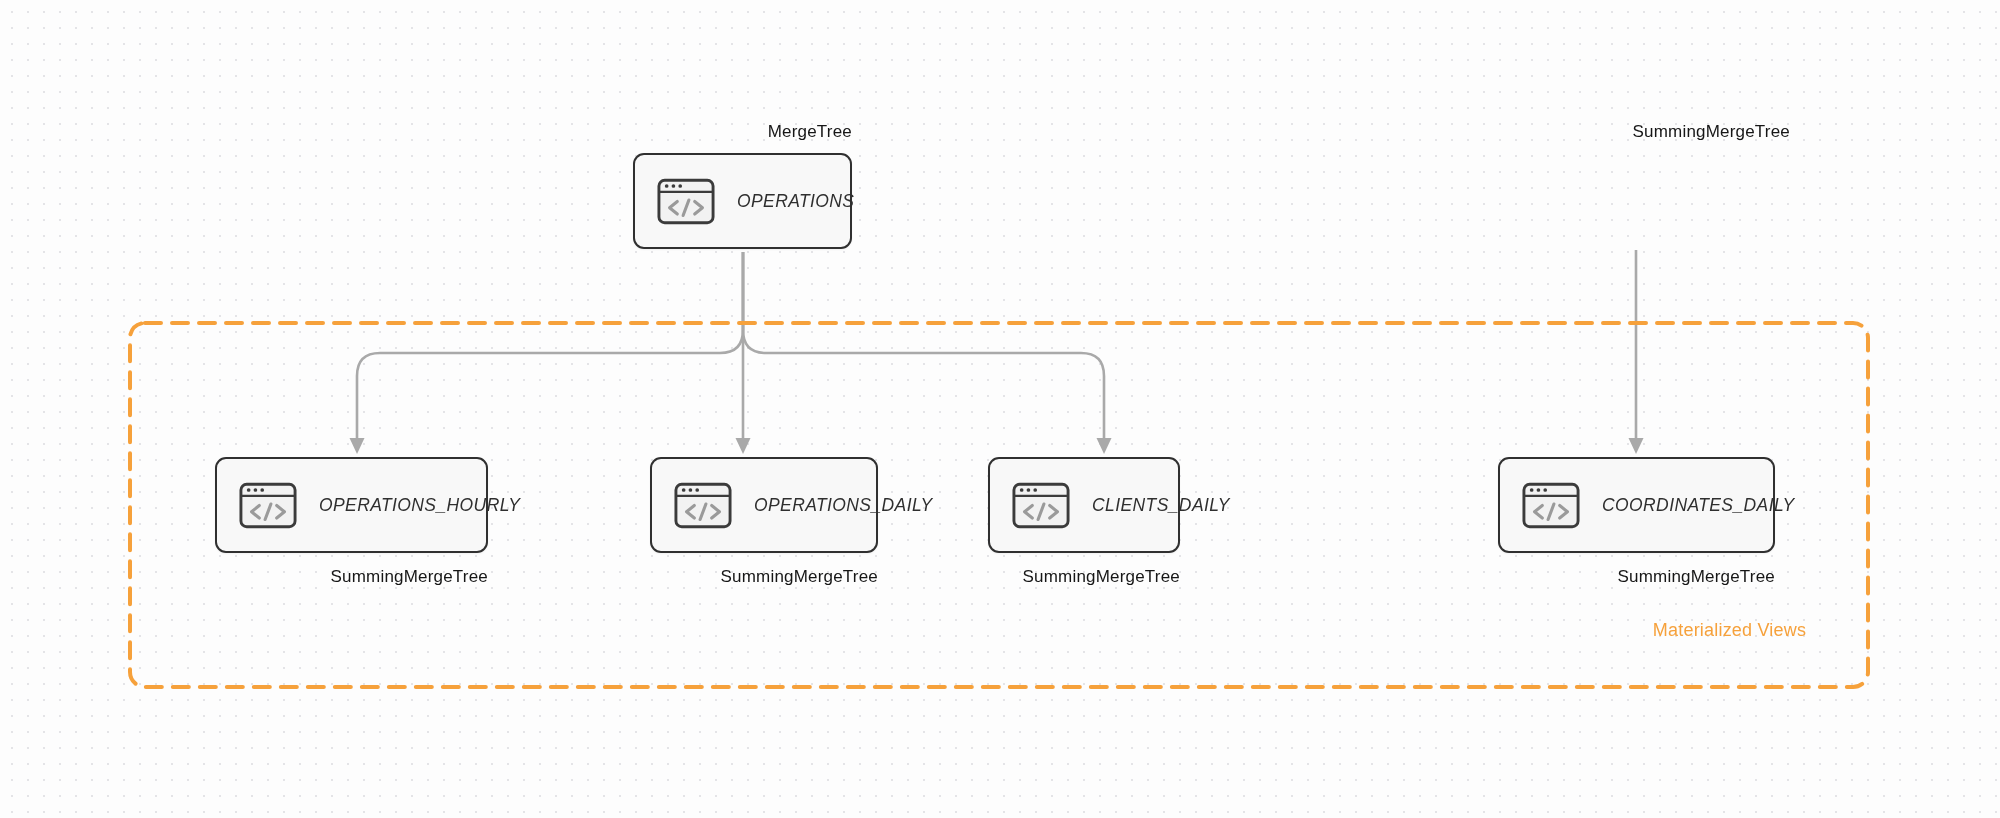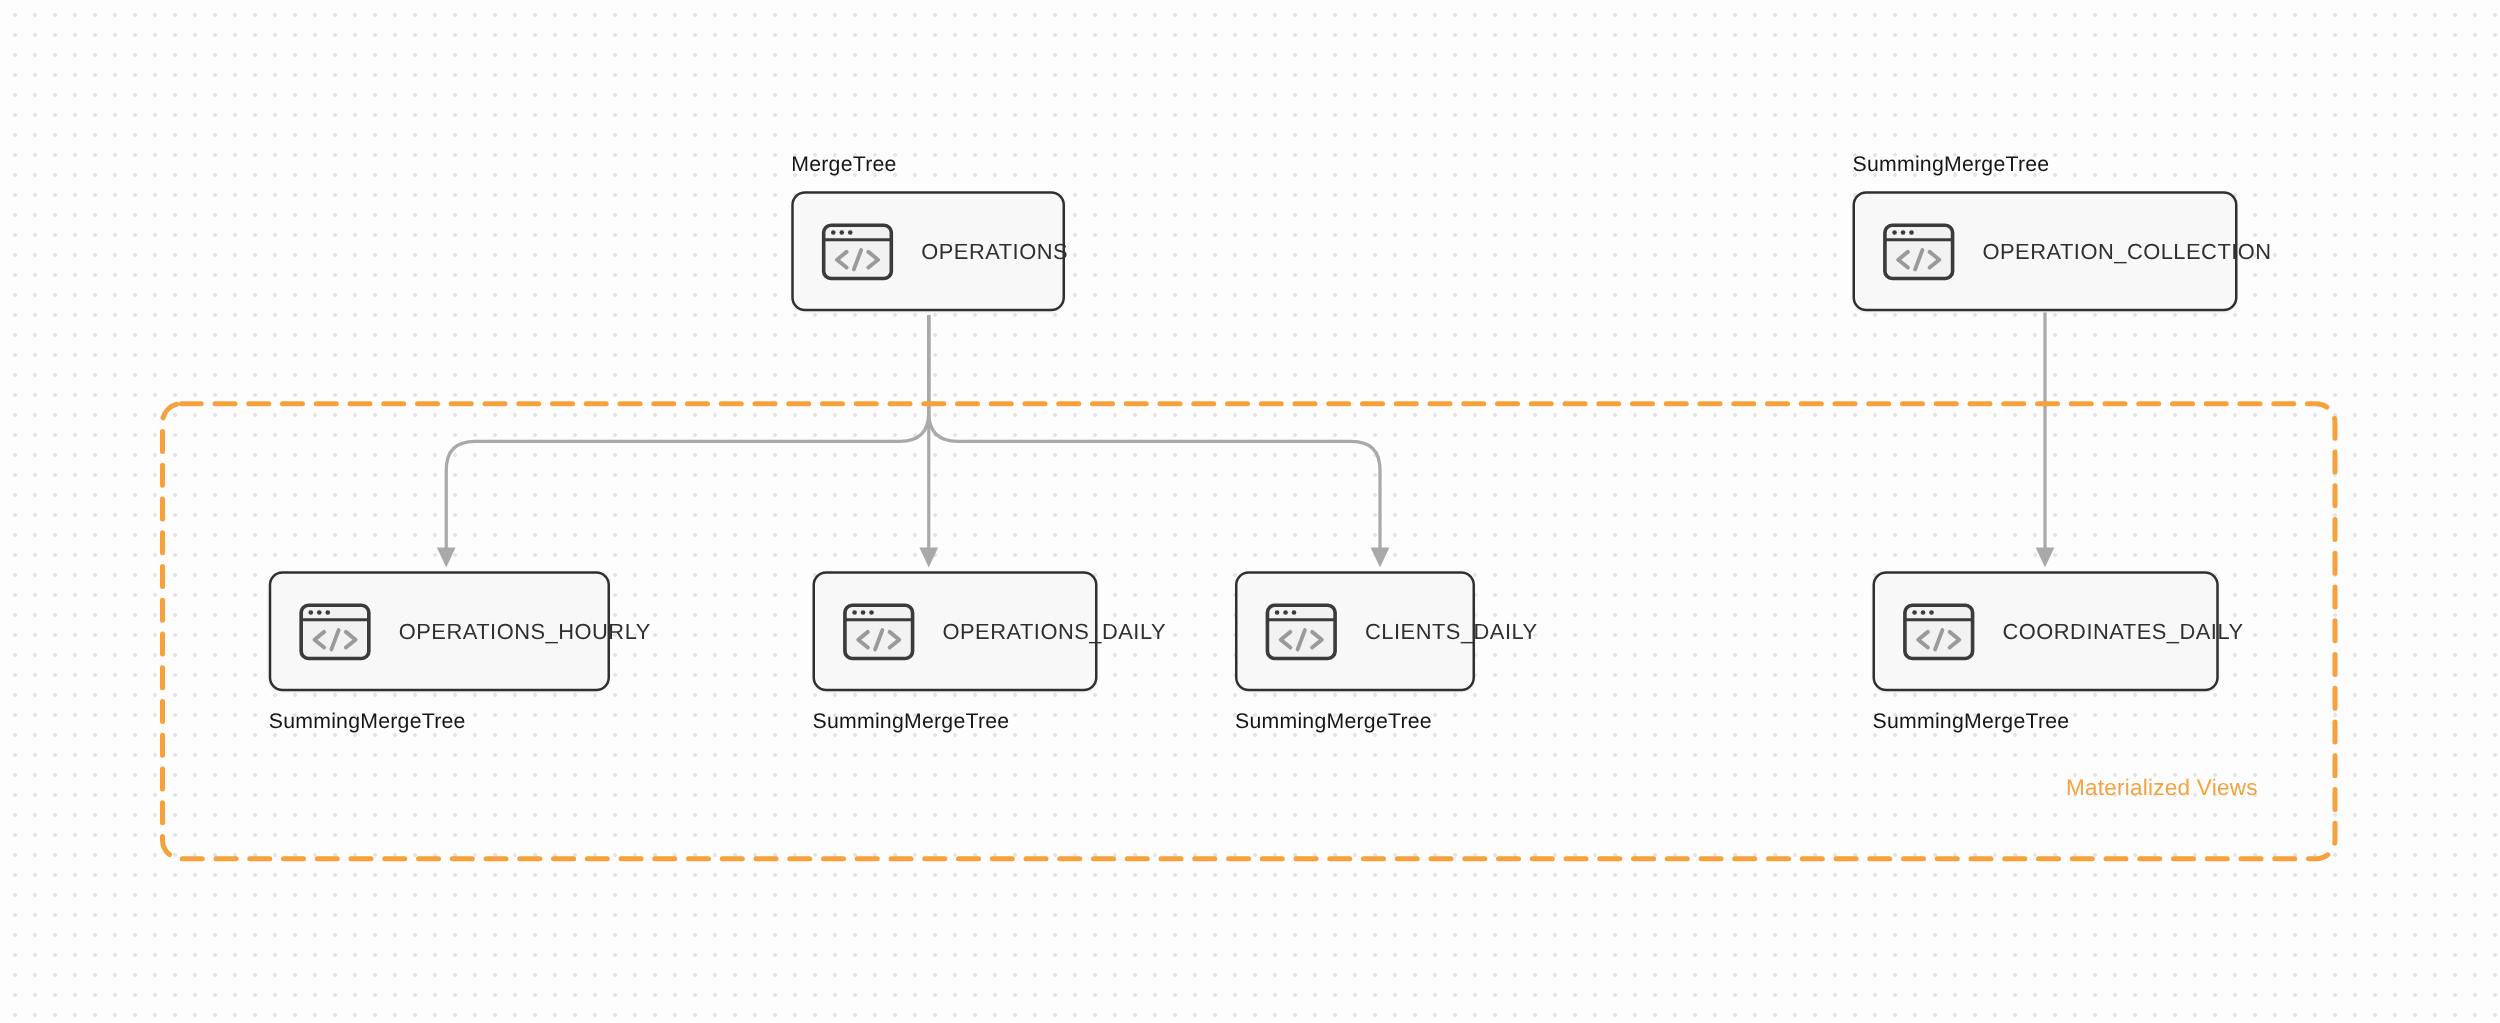--- a/index.html
+++ b/index.html
@@ -25,39 +25,39 @@
   }
   .edge-layer{position:absolute;left:0;top:0;width:2000px;height:818px;}
   .edge{stroke:var(--edge-gray);stroke-width:2.6;fill:none;}
   .arrowhead{fill:var(--edge-gray);}
   .group-rect{stroke:var(--accent-orange);fill:none;}
   .group-label{
     position:absolute;left:1622px;top:620px;width:215px;
     text-align:center;font-size:18px;font-weight:500;
     color:var(--accent-orange);letter-spacing:.2px;
   }
-  .node-wrap{position:absolute;display:flex;flex-direction:column;align-items:flex-start;}
+  .node-wrap{position:absolute;display:flex;flex-direction:column;align-items:flex-end;}
   .engine-label{
     font-size:17px;color:var(--engine-label);letter-spacing:.2px;line-height:22px;
     white-space:nowrap;
   }
   .node-wrap.label-top .engine-label{margin-bottom:10px;}
   .node-wrap.label-bottom .engine-label{margin-top:13px;}
   .node{
     width:100%;height:96px;
     background:var(--node-fill);
     border:2.5px solid var(--node-border);
     border-radius:11px;
     display:flex;align-items:center;
     padding:0 20px 0 22px;gap:22px;
     box-shadow:0 1px 2px rgba(0,0,0,.05);
   }
   .node-icon{flex:0 0 auto;display:flex;}
   .node-title{
-    font-size:17.5px;font-weight:500;
+    font-size:17.5px;font-style:italic;font-weight:500;
     color:var(--node-title);letter-spacing:.4px;white-space:nowrap;
   }
 </style>
 </head>
 <body>
 
 <div class="canvas">
 
   <svg class="edge-layer" viewBox="0 0 2000 818">
 
@@ -92,35 +92,20 @@
           <polyline points="39,24 47,30.5 39,37" fill="none" stroke="#9a9a9a" stroke-width="3.2" stroke-linecap="round" stroke-linejoin="round"></polyline>
           <line x1="27" y1="38.5" x2="33" y2="22.5" stroke="#9a9a9a" stroke-width="3.2" stroke-linecap="round"></line>
         </svg>
       </span>
       <span class="node-title">OPERATIONS</span>
     </div>
   </div>
 
   <div class="node-wrap label-top" style="left:1482px;top:121px;width:308px;">
     <div class="engine-label">SummingMergeTree</div>
-    <div class="node">
-      <span class="node-icon">
-        <svg width="58" height="47" viewBox="0 0 60 48">
-          <rect x="2" y="2" width="56" height="44" rx="6" fill="#f2f2f2" stroke="#3b3b3b" stroke-width="3"></rect>
-          <line x1="2.5" y1="14" x2="57.5" y2="14" stroke="#3b3b3b" stroke-width="2.5"></line>
-          <circle cx="10" cy="8" r="1.9" fill="#3b3b3b"></circle>
-            <circle cx="17" cy="8" r="1.9" fill="#3b3b3b"></circle>
-            <circle cx="24" cy="8" r="1.9" fill="#3b3b3b"></circle>
-          <polyline points="21,24 13,30.5 21,37" fill="none" stroke="#9a9a9a" stroke-width="3.2" stroke-linecap="round" stroke-linejoin="round"></polyline>
-          <polyline points="39,24 47,30.5 39,37" fill="none" stroke="#9a9a9a" stroke-width="3.2" stroke-linecap="round" stroke-linejoin="round"></polyline>
-          <line x1="27" y1="38.5" x2="33" y2="22.5" stroke="#9a9a9a" stroke-width="3.2" stroke-linecap="round"></line>
-        </svg>
-      </span>
-      <span class="node-title">OPERATION_COLLECTION</span>
-    </div>
   </div>
 
   <div class="node-wrap label-bottom" style="left:215px;top:457px;width:273px;">
     <div class="node">
       <span class="node-icon">
         <svg width="58" height="47" viewBox="0 0 60 48">
           <rect x="2" y="2" width="56" height="44" rx="6" fill="#f2f2f2" stroke="#3b3b3b" stroke-width="3"></rect>
           <line x1="2.5" y1="14" x2="57.5" y2="14" stroke="#3b3b3b" stroke-width="2.5"></line>
           <circle cx="10" cy="8" r="1.9" fill="#3b3b3b"></circle>
             <circle cx="17" cy="8" r="1.9" fill="#3b3b3b"></circle>

